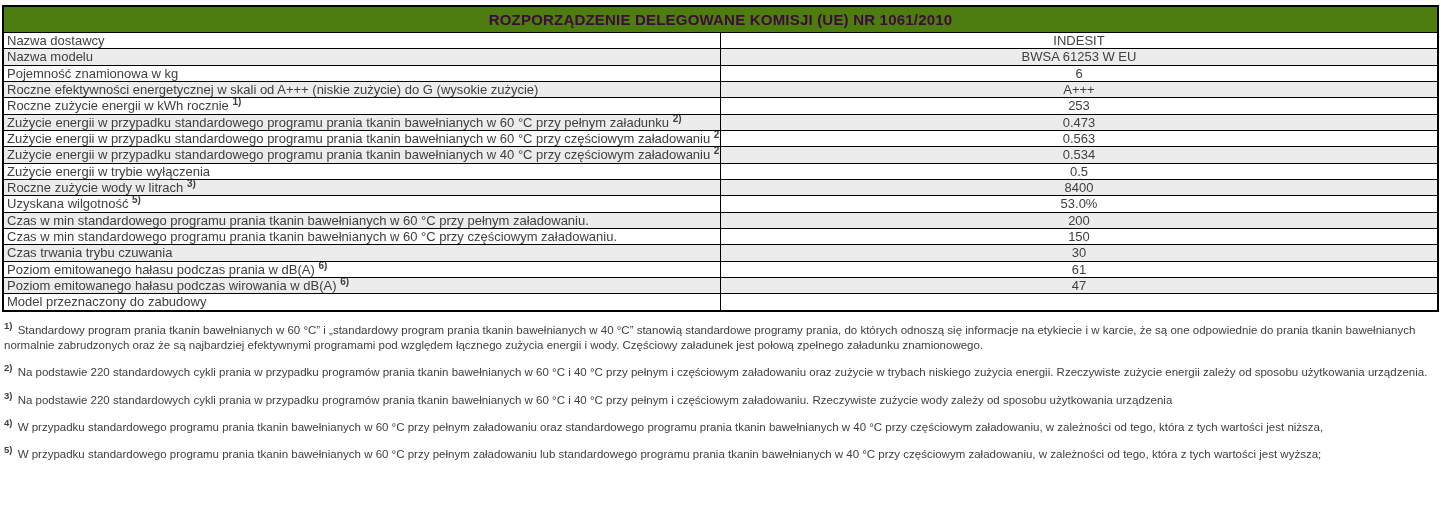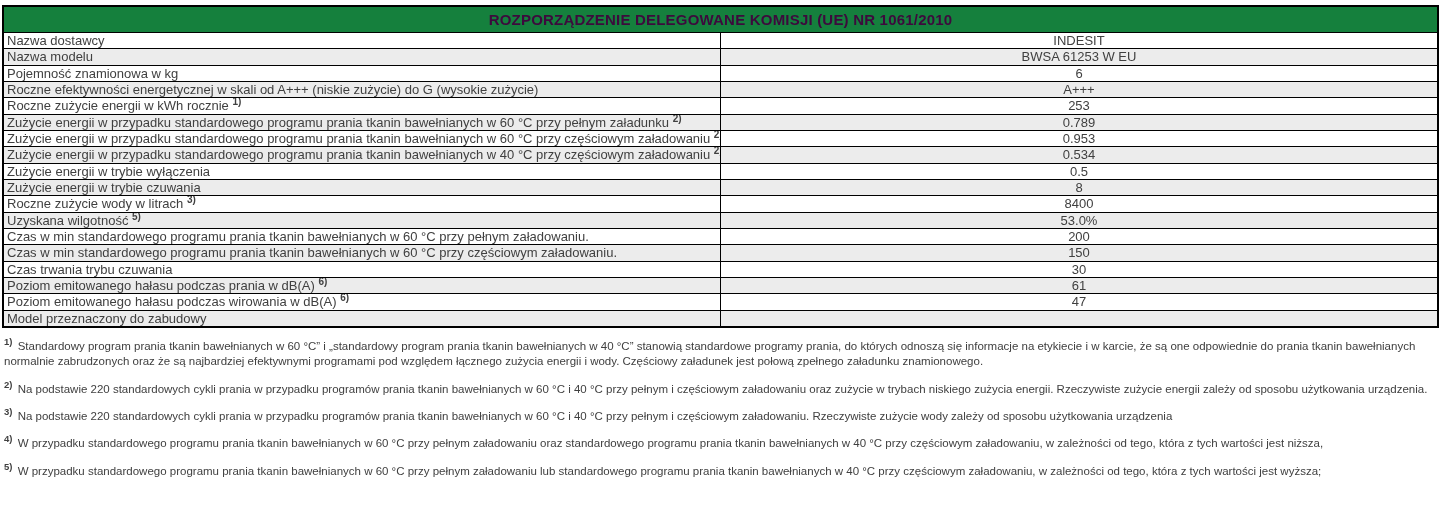--- a/index.html
+++ b/index.html
@@ -14,21 +14,21 @@
     min-height: 528px;
     padding: 5px 2px 2px 2px;
   }
   table.fiche {
     border-collapse: collapse;
     width: 100%;
     border: 2px solid #000;
     table-layout: fixed;
   }
   th.title-cell {
-    background: #15803d;
+    background: #4d7c0f;
     color: #3d0a3d;
     font-size: 15px;
     font-weight: bold;
     text-align: center;
     padding: 4px 2px;
     border: 1px solid #000;
     letter-spacing: 0.2px;
   }
   td {
     border: 1px solid #000;
@@ -92,37 +92,33 @@
         <tr>
           <td class="label-cell"><span>Roczne efektywności energetycznej w skali od A+++ (niskie zużycie) do G (wysokie zużycie)</span></td>
           <td class="value-cell">A+++</td>
         </tr>
         <tr>
           <td class="label-cell"><span>Roczne zużycie energii w kWh rocznie</span> <sup>1)</sup></td>
           <td class="value-cell">253</td>
         </tr>
         <tr>
           <td class="label-cell"><span>Zużycie energii w przypadku standardowego programu prania tkanin bawełnianych w 60 °C przy pełnym załadunku</span> <sup>2)</sup></td>
-          <td class="value-cell">0.789</td>
+          <td class="value-cell">0.473</td>
         </tr>
         <tr>
           <td class="label-cell"><span>Zużycie energii w przypadku standardowego programu prania tkanin bawełnianych w 60 °C przy częściowym załadowaniu</span> <sup>2)</sup></td>
-          <td class="value-cell">0.953</td>
+          <td class="value-cell">0.563</td>
         </tr>
         <tr>
           <td class="label-cell"><span>Zużycie energii w przypadku standardowego programu prania tkanin bawełnianych w 40 °C przy częściowym załadowaniu</span> <sup>2)</sup></td>
           <td class="value-cell">0.534</td>
         </tr>
         <tr>
           <td class="label-cell"><span>Zużycie energii w trybie wyłączenia</span></td>
           <td class="value-cell">0.5</td>
-        </tr>
-        <tr>
-          <td class="label-cell"><span>Zużycie energii w trybie czuwania</span></td>
-          <td class="value-cell">8</td>
         </tr>
         <tr>
           <td class="label-cell"><span>Roczne zużycie wody w litrach</span> <sup>3)</sup></td>
           <td class="value-cell">8400</td>
         </tr>
         <tr>
           <td class="label-cell"><span>Uzyskana wilgotność</span> <sup>5)</sup></td>
           <td class="value-cell">53.0%</td>
         </tr>
         <tr>

